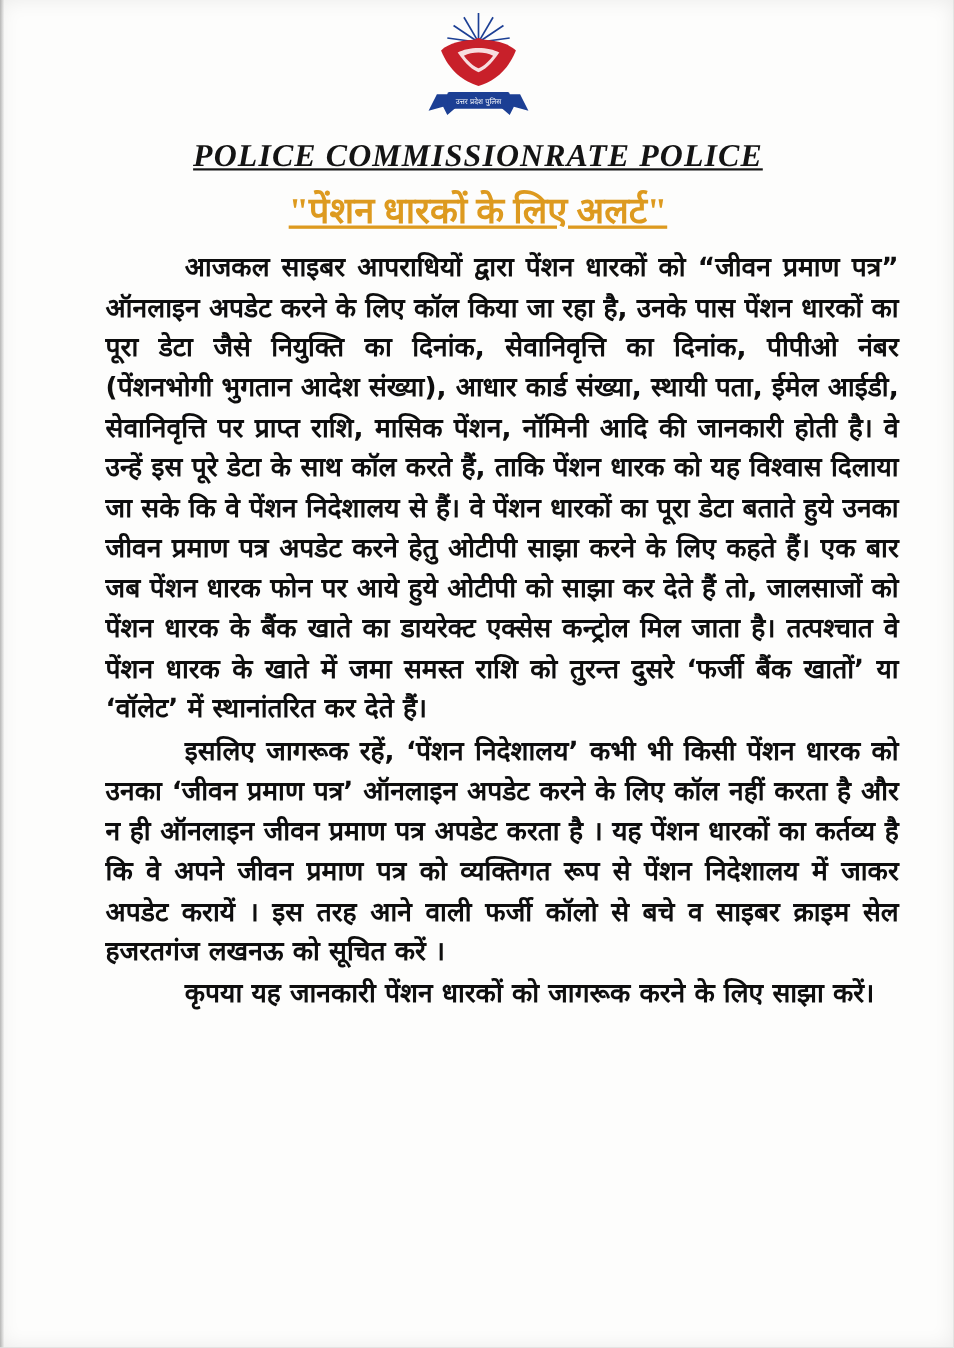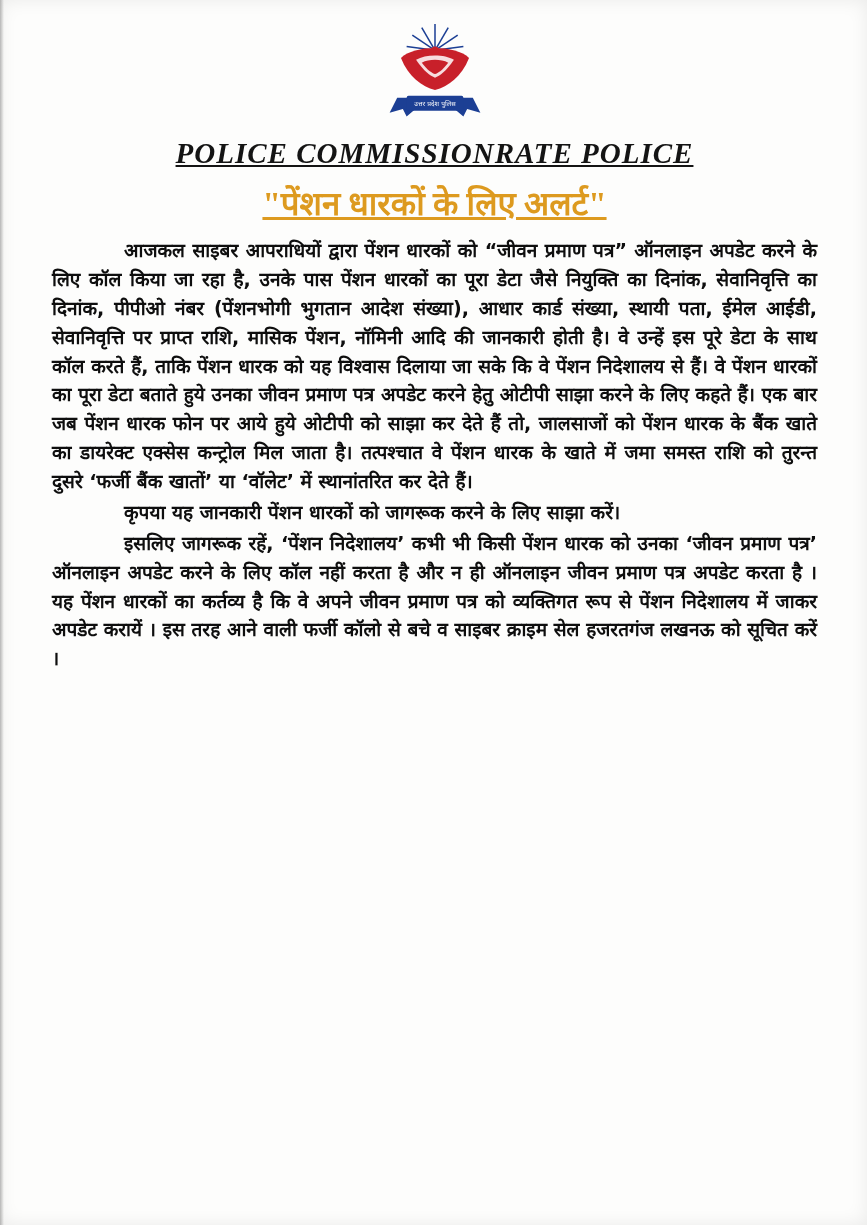--- a/index.html
+++ b/index.html
@@ -12,21 +12,21 @@
     width: 867px;
     height: 1225px;
     margin: 0 auto;
     background: #fdfdfc;
     box-shadow: inset 0 0 18px rgba(0,0,0,0.08);
     overflow: hidden;
     font-family: "Liberation Serif", "DejaVu Serif", serif;
     color: #111111;
   }
   .inner {
-    padding: 14px 50px 0 52px;
+    padding: 2px 50px 0 52px;
   }
   .logo-wrap {
     text-align: center;
     margin-top: 8px;
     margin-bottom: 4px;
   }
   .logo-wrap svg {
     width: 96px;
     height: 104px;
   }
@@ -55,25 +55,26 @@
     font-size: 33px;
     font-weight: bold;
     color: #0d0d0d;
     margin: 14px 8px 6px 8px;
     line-height: 1.45;
     font-family: "DejaVu Sans", "Liberation Sans", sans-serif;
   }
   .body-text {
     margin-top: 10px;
     font-family: "DejaVu Sans", "Liberation Sans", sans-serif;
-    font-size: 19px;
+    font-size: 24px;
     font-weight: 600;
     line-height: 1.52;
     text-align: justify;
     color: #0e0e0e;
+    margin-left: 44px;
   }
   .body-text p {
     margin: 0 0 2px 0;
     text-indent: 72px;
   }
   .scan-edge {
     position: absolute;
     top: 0; left: 0;
     width: 4px; height: 100%;
     background: linear-gradient(to right, rgba(0,0,0,0.25), rgba(0,0,0,0));
@@ -110,18 +111,18 @@
       </svg>
     </div>
 
     <div class="org-line">POLICE COMMISSIONRATE POLICE</div>
 
     <div class="alert-line">"पेंशन धारकों के लिए अलर्ट"</div>
 
 
     <div class="body-text">
       <p>आजकल साइबर आपराधियों द्वारा पेंशन धारकों को “जीवन प्रमाण पत्र” ऑनलाइन अपडेट करने के लिए कॉल किया जा रहा है, उनके पास पेंशन धारकों का पूरा डेटा जैसे नियुक्ति का दिनांक, सेवानिवृत्ति का दिनांक, पीपीओ नंबर (पेंशनभोगी भुगतान आदेश संख्या), आधार कार्ड संख्या, स्थायी पता, ईमेल आईडी, सेवानिवृत्ति पर प्राप्त राशि, मासिक पेंशन, नॉमिनी आदि की जानकारी होती है। वे उन्हें इस पूरे डेटा के साथ कॉल करते  हैं, ताकि पेंशन धारक को यह विश्वास दिलाया जा सके कि वे पेंशन निदेशालय से हैं। वे पेंशन धारकों का पूरा डेटा बताते हुये उनका जीवन प्रमाण पत्र अपडेट करने हेतु ओटीपी साझा करने के लिए कहते हैं। एक बार जब पेंशन धारक फोन पर आये हुये ओटीपी को साझा कर देते हैं तो, जालसाजों को पेंशन धारक के बैंक खाते का डायरेक्ट एक्सेस कन्ट्रोल मिल जाता है। तत्पश्चात वे पेंशन धारक के खाते में जमा समस्त राशि को तुरन्त दुसरे ‘फर्जी बैंक खातों’ या ‘वॉलेट’ में स्थानांतरित कर देते हैं।</p>
+      <p>इसलिए जागरूक रहें, ‘पेंशन निदेशालय’ कभी भी किसी पेंशन धारक को उनका ‘जीवन प्रमाण पत्र’ ऑनलाइन अपडेट करने के लिए कॉल नहीं करता है और न ही ऑनलाइन जीवन प्रमाण पत्र अपडेट करता है । यह पेंशन धारकों का कर्तव्य है कि वे अपने जीवन प्रमाण पत्र को व्यक्तिगत रूप से पेंशन निदेशालय में जाकर अपडेट करायें । इस तरह आने वाली फर्जी कॉलो से बचे व साइबर क्राइम सेल हजरतगंज लखनऊ को सूचित करें ।</p>
       <p>कृपया यह जानकारी पेंशन धारकों को जागरूक करने के लिए साझा करें।</p>
-      <p>इसलिए जागरूक रहें, ‘पेंशन निदेशालय’ कभी भी किसी पेंशन धारक को उनका ‘जीवन प्रमाण पत्र’ ऑनलाइन अपडेट करने के लिए कॉल नहीं करता है और न ही ऑनलाइन जीवन प्रमाण पत्र अपडेट करता है । यह पेंशन धारकों का कर्तव्य है कि वे अपने जीवन प्रमाण पत्र को व्यक्तिगत रूप से पेंशन निदेशालय में जाकर अपडेट करायें । इस तरह आने वाली फर्जी कॉलो से बचे व साइबर क्राइम सेल हजरतगंज लखनऊ को सूचित करें ।</p>
     </div>
 
   </div>
 </div>
 
 </body></html>

